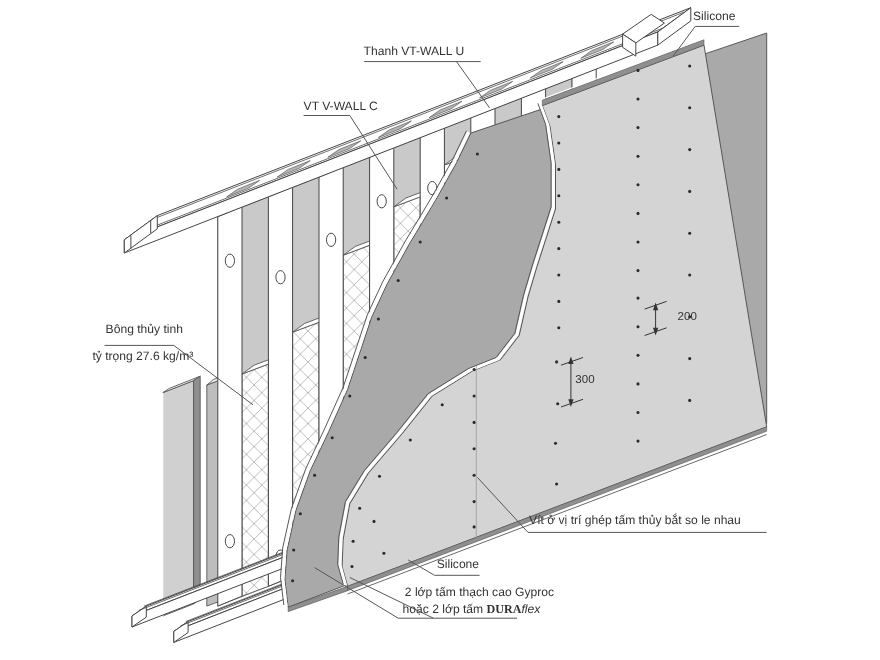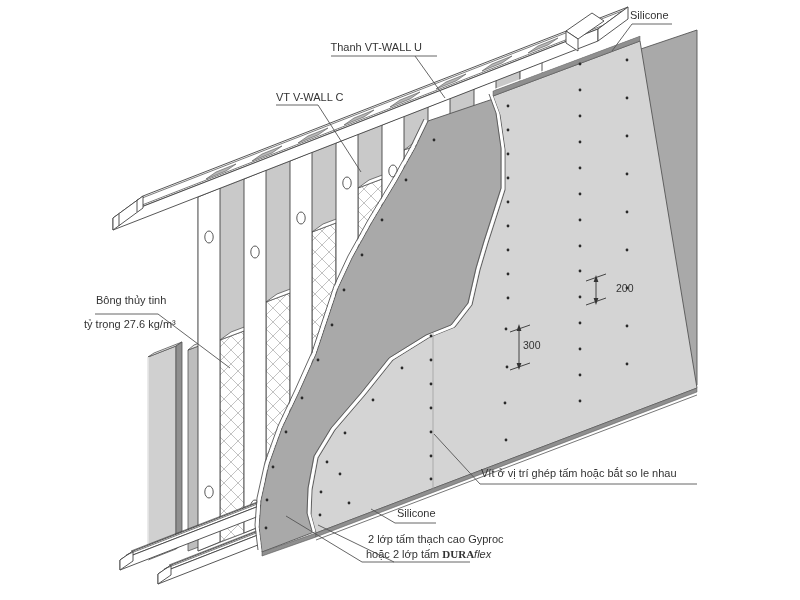--- a/index.html
+++ b/index.html
@@ -216,20 +216,20 @@
     <path d="M436,523 L395,523 L371,509"></path>
     <path d="M470,562 L362,562 L286,516 M394,562 L318,525"></path>
   </g>
 </svg>
 
 <div class="lbl" style="left:630px;top:9px;">Silicone</div>
 <div class="lbl" style="left:314px;top:41px;width:108px;text-align:right;">Thanh VT-WALL U</div>
 <div class="lbl" style="left:276px;top:91px;">VT V-WALL C</div>
 <div class="lbl" style="left:96px;top:294px;">Bông thủy tinh</div>
 <div class="lbl" style="left:84px;top:318px;">tỷ trọng 27.6 kg/m³</div>
-<div class="lbl" style="left:481px;top:467px;">Vít ở vị trí ghép tấm hoặc bắt so le nhau</div>
+<div class="lbl" style="left:481px;top:467px;">Vít ở vị trí ghép tấm thủy bắt so le nhau</div>
 <div class="lbl" style="left:397px;top:507px;">Silicone</div>
 <div class="lbl" style="left:368px;top:533px;">2 lớp tấm thạch cao Gyproc</div>
 <div class="lbl" style="left:366px;top:548px;"><span>hoặc 2 lớp tấm </span><span class="b">DURA</span><span class="bi">flex</span></div>
 <div class="dim" style="left:523px;top:339px;">300</div>
 <div class="dim" style="left:600px;top:282px;margin-left:16px;">200</div>
 
 </div>
 
 </body></html>

